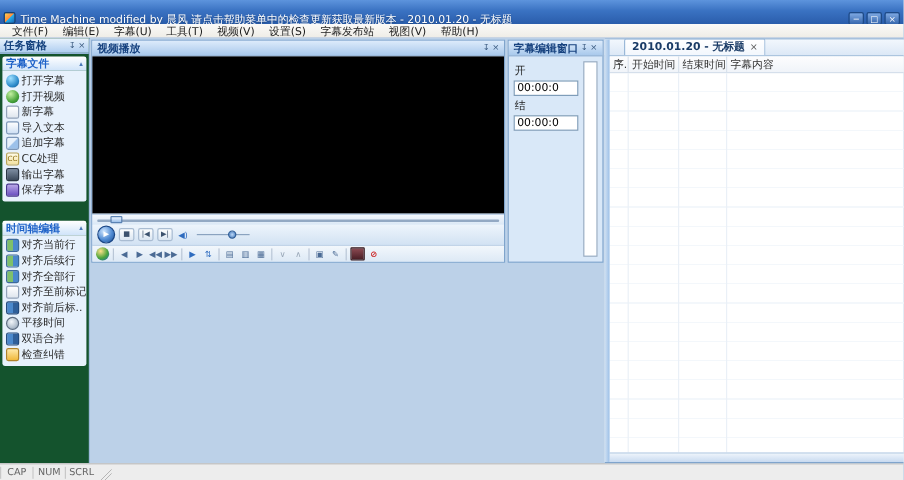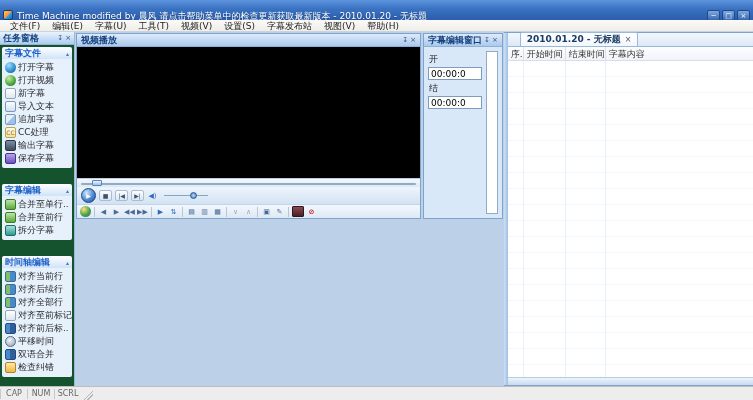--- a/index.html
+++ b/index.html
@@ -198,40 +198,20 @@
               <span class="ic i-dark"></span>
               <span class="sb-label">输出字幕</span>
             </div>
             <div class="sb-item">
               <span class="ic i-save"></span>
               <span class="sb-label">保存字幕</span>
             </div>
           </div>
         </div>
 
-        <div class="sb-sec">
-          <div class="sb-sec-hd">
-            <span class="t">字幕编辑</span>
-            <span class="ar">▴</span>
-          </div>
-          <div class="sb-items">
-            <div class="sb-item">
-              <span class="ic i-merge"></span>
-              <span class="sb-label">合并至单行..</span>
-            </div>
-            <div class="sb-item">
-              <span class="ic i-merge"></span>
-              <span class="sb-label">合并至前行</span>
-            </div>
-            <div class="sb-item">
-              <span class="ic i-split"></span>
-              <span class="sb-label">拆分字幕</span>
-            </div>
-          </div>
-        </div>
 
         <div class="sb-sec">
           <div class="sb-sec-hd">
             <span class="t">时间轴编辑</span>
             <span class="ar">▴</span>
           </div>
           <div class="sb-items">
             <div class="sb-item">
               <span class="ic i-align"></span>
               <span class="sb-label">对齐当前行</span>

